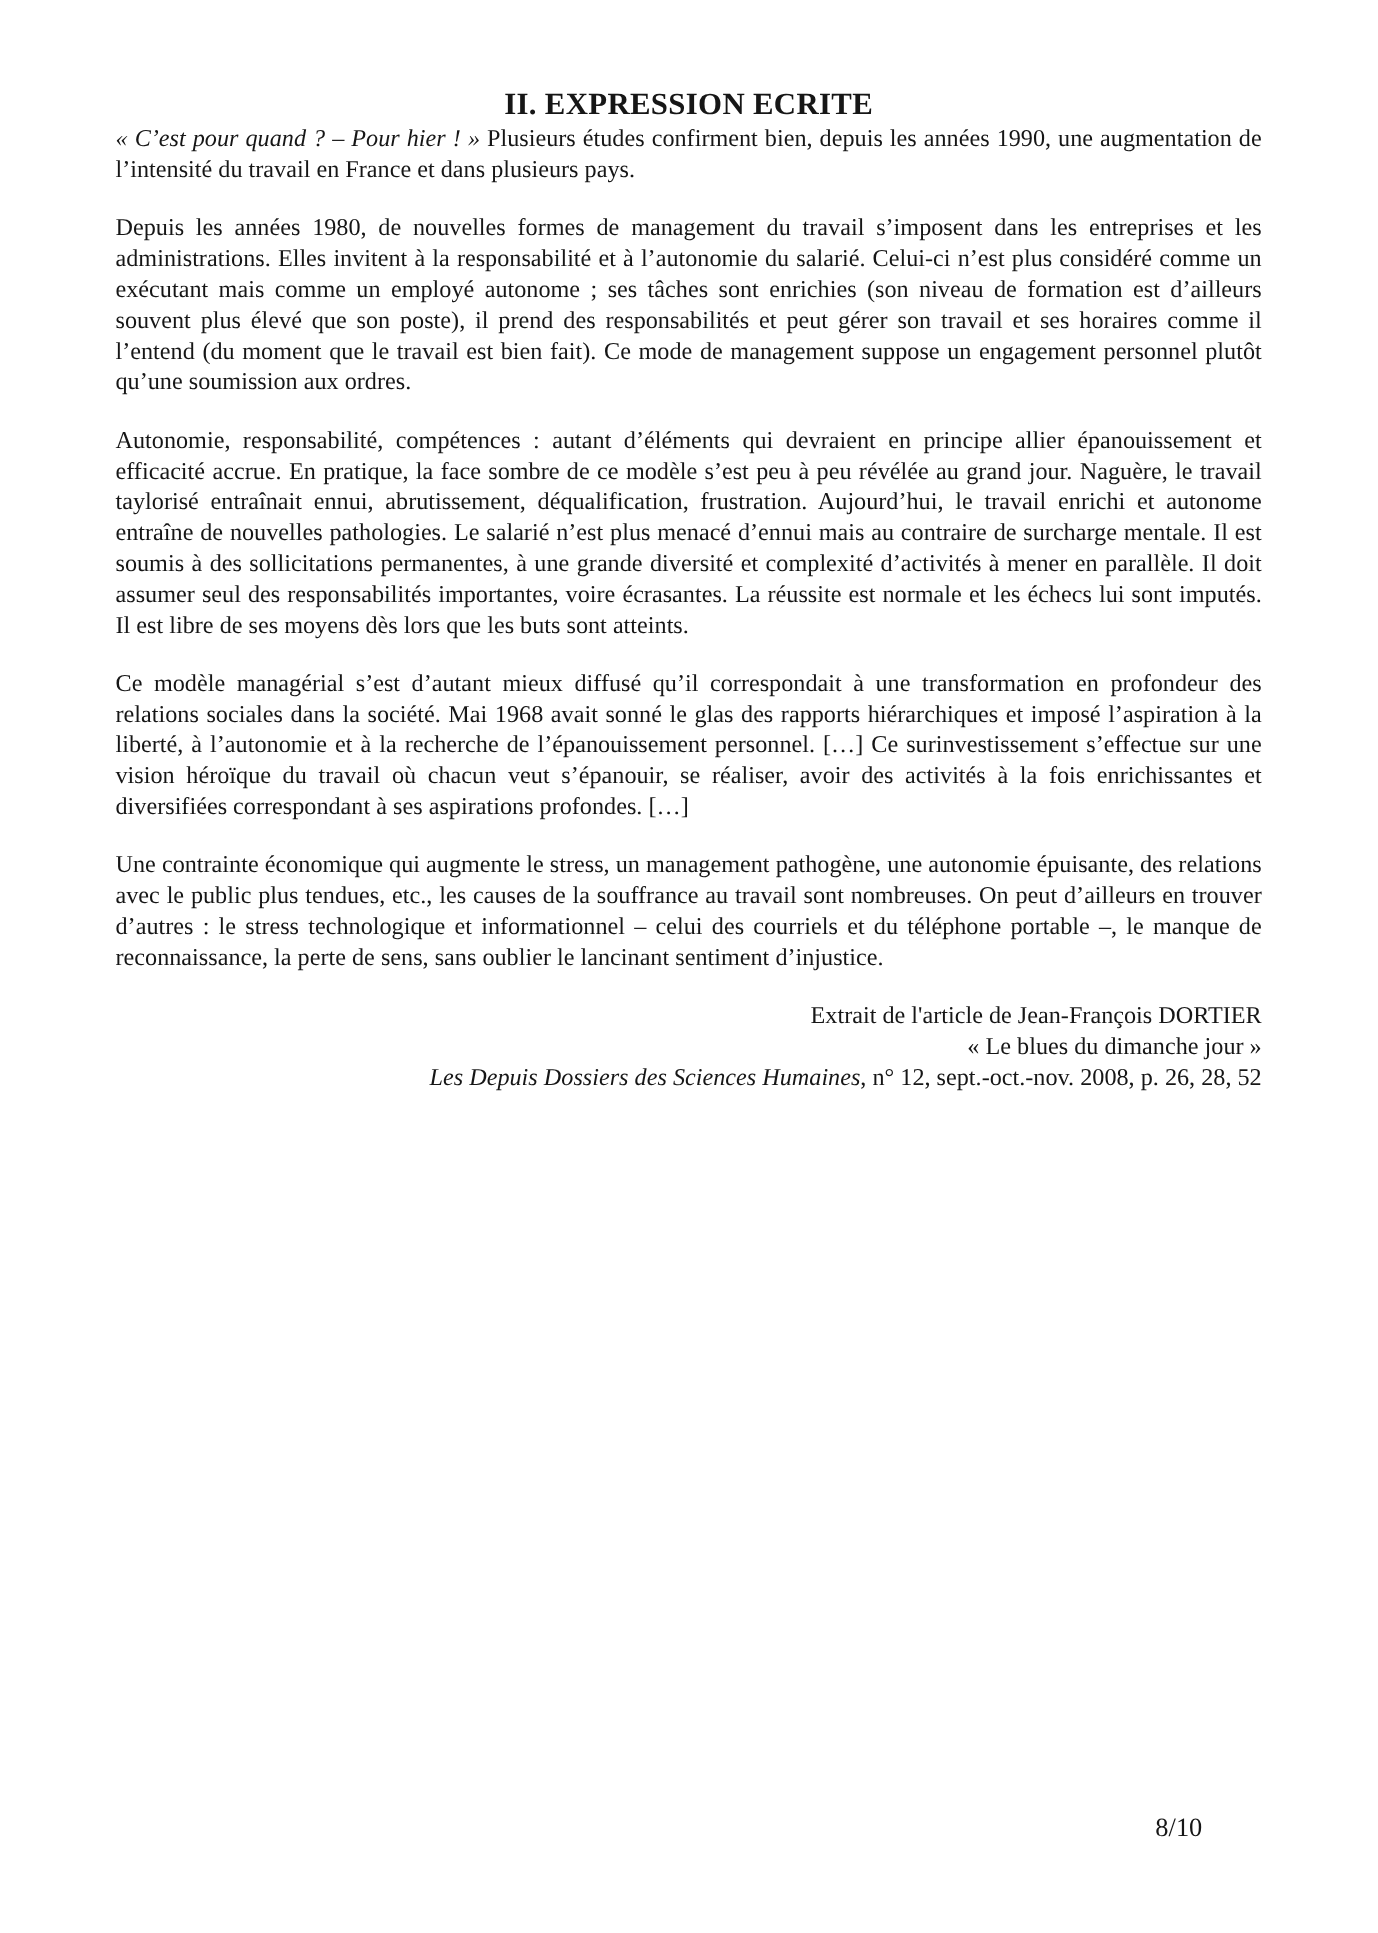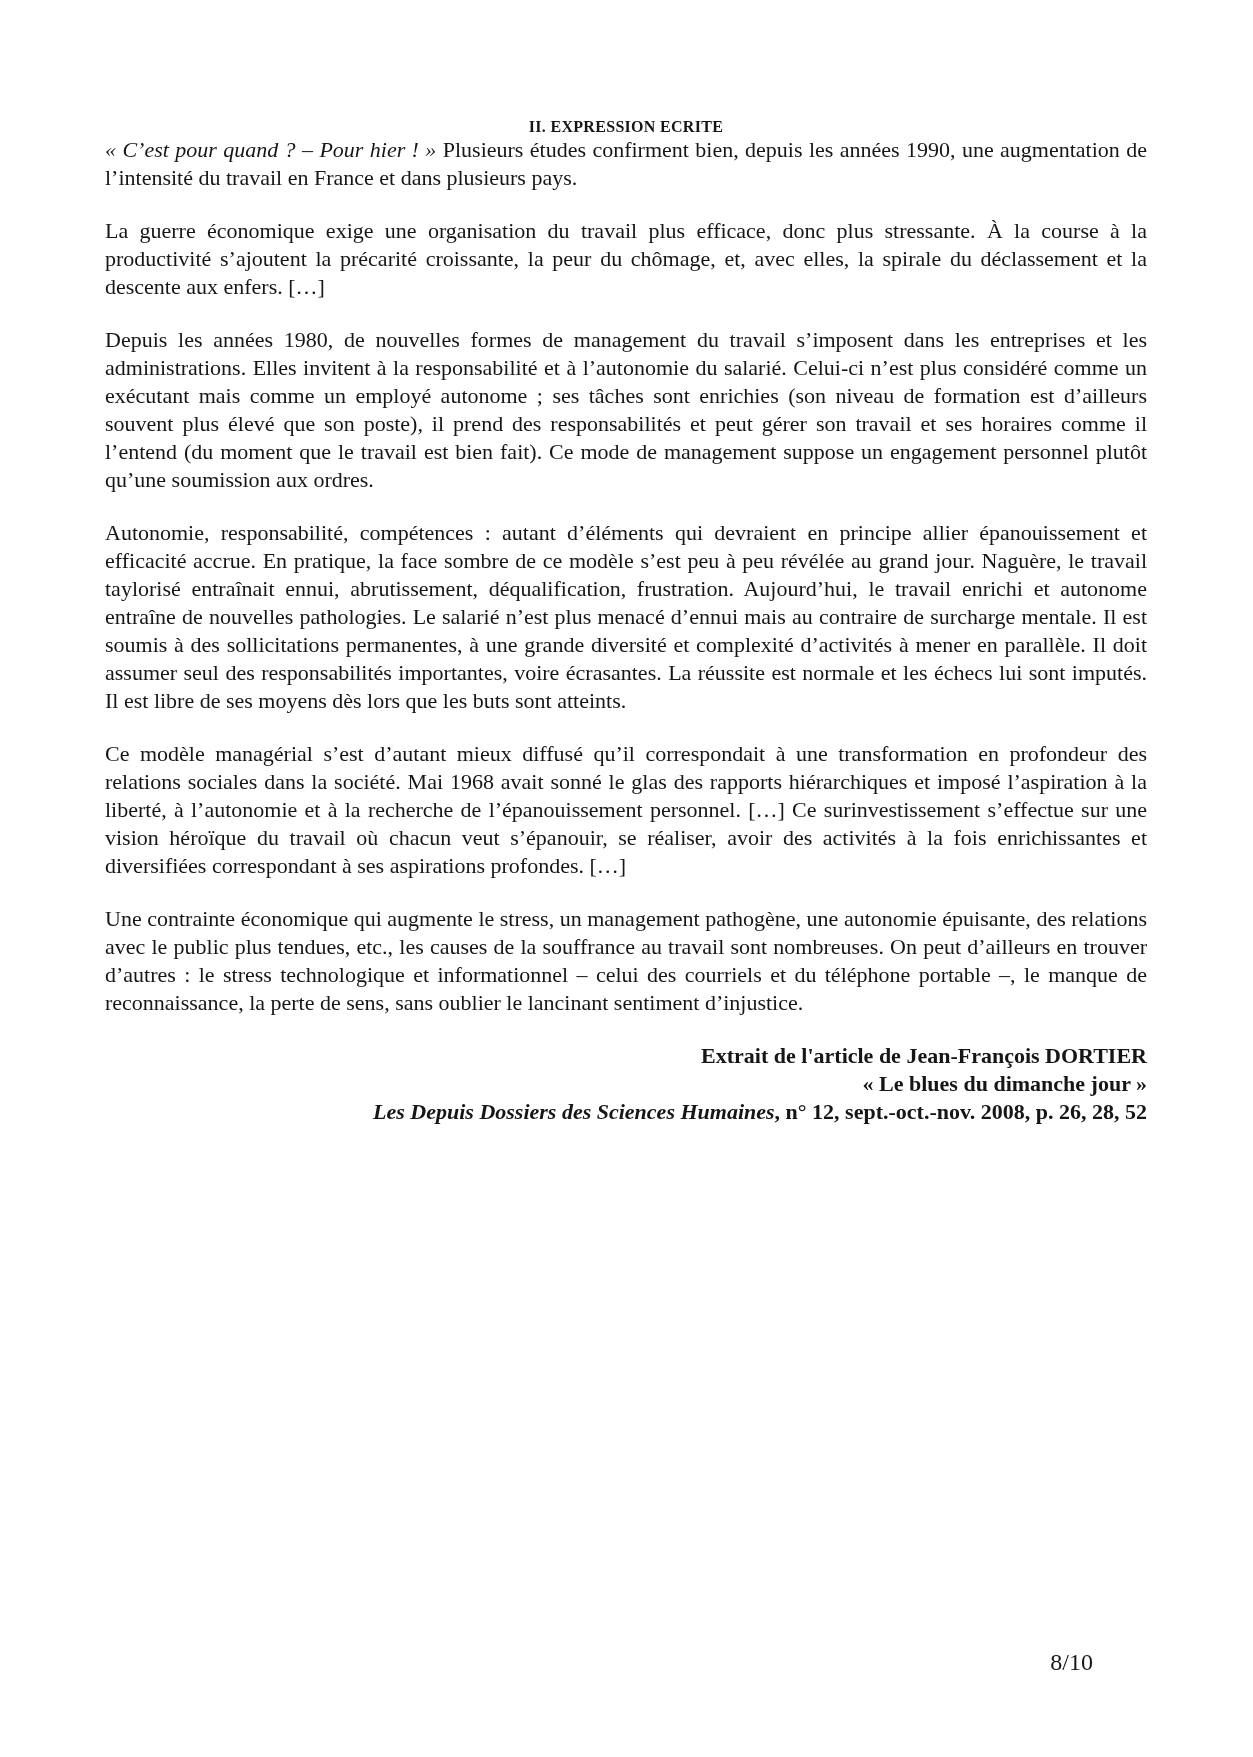--- a/index.html
+++ b/index.html
@@ -17,38 +17,38 @@
     overflow: hidden;
   }
   .content {
     position: absolute;
     left: 105px;
     top: 0;
     width: 1042px;
   }
   .title {
     margin: 0;
-    padding-top: 118px;
+    padding-top: 80px;
     text-align: center;
-    font-size: 16px;
+    font-size: 28px;
     font-weight: bold;
     letter-spacing: 0.3px;
   }
   .body-text {
     font-size: 22px;
     line-height: 28px;
     text-align: justify;
   }
   .body-text p {
     margin: 0 0 25px 0;
   }
   .citation {
     margin-top: 13px;
     text-align: right;
-    font-weight: bold;
+    font-weight: normal;
     font-size: 22px;
     line-height: 28px;
   }
   .footer-page-number {
     position: absolute;
     top: 1648px;
     right: 160px;
     font-size: 24px;
     line-height: 28px;
   }
@@ -59,21 +59,20 @@
 
 <div class="page">
   <div class="content">
 
     <h1 class="title">II. EXPRESSION ECRITE</h1>
 
     <div class="body-text">
 
       <p><em>« C’est pour quand ? – Pour hier ! »</em><span> Plusieurs études confirment bien, depuis les années 1990, une augmentation de l’intensité du travail en France et dans plusieurs pays.</span></p>
 
-      <p>La guerre économique exige une organisation du travail plus efficace, donc plus stressante. À la course à la productivité s’ajoutent la précarité croissante, la peur du chômage, et, avec elles, la spirale du déclassement et la descente aux enfers. […]</p>
 
 
       <p>Depuis les années 1980, de nouvelles formes de management du travail s’imposent dans les entreprises et les administrations. Elles invitent à la responsabilité et à l’autonomie du salarié. Celui-ci n’est plus considéré comme un exécutant mais comme un employé autonome ; ses tâches sont enrichies (son niveau de formation est d’ailleurs souvent plus élevé que son poste), il prend des responsabilités et peut gérer son travail et ses horaires comme il l’entend (du moment que le travail est bien fait). Ce mode de management suppose un engagement personnel plutôt qu’une soumission aux ordres.</p>
 
       <p>Autonomie, responsabilité, compétences : autant d’éléments qui devraient en principe allier épanouissement et efficacité accrue. En pratique, la face sombre de ce modèle s’est peu à peu révélée au grand jour. Naguère, le travail taylorisé entraînait ennui, abrutissement, déqualification, frustration. Aujourd’hui, le travail enrichi et autonome entraîne de nouvelles pathologies. Le salarié n’est plus menacé d’ennui mais au contraire de surcharge mentale. Il est soumis à des sollicitations permanentes, à une grande diversité et complexité d’activités à mener en parallèle. Il doit assumer seul des responsabilités importantes, voire écrasantes. La réussite est normale et les échecs lui sont imputés. Il est libre de ses moyens dès lors que les buts sont atteints.</p>
 
       <p>Ce modèle managérial s’est d’autant mieux diffusé qu’il correspondait à une transformation en profondeur des relations sociales dans la société. Mai 1968 avait sonné le glas des rapports hiérarchiques et imposé l’aspiration à la liberté, à l’autonomie et à la recherche de l’épanouissement personnel. […] Ce surinvestissement s’effectue sur une vision héroïque du travail où chacun veut s’épanouir, se réaliser, avoir des activités à la fois enrichissantes et diversifiées correspondant à ses aspirations profondes. […]</p>
 
       <p>Une contrainte économique qui augmente le stress, un management pathogène, une autonomie épuisante, des relations avec le public plus tendues, etc., les causes de la souffrance au travail sont nombreuses. On peut d’ailleurs en trouver d’autres : le stress technologique et informationnel – celui des courriels et du téléphone portable –, le manque de reconnaissance, la perte de sens, sans oublier le lancinant sentiment d’injustice.</p>
 

